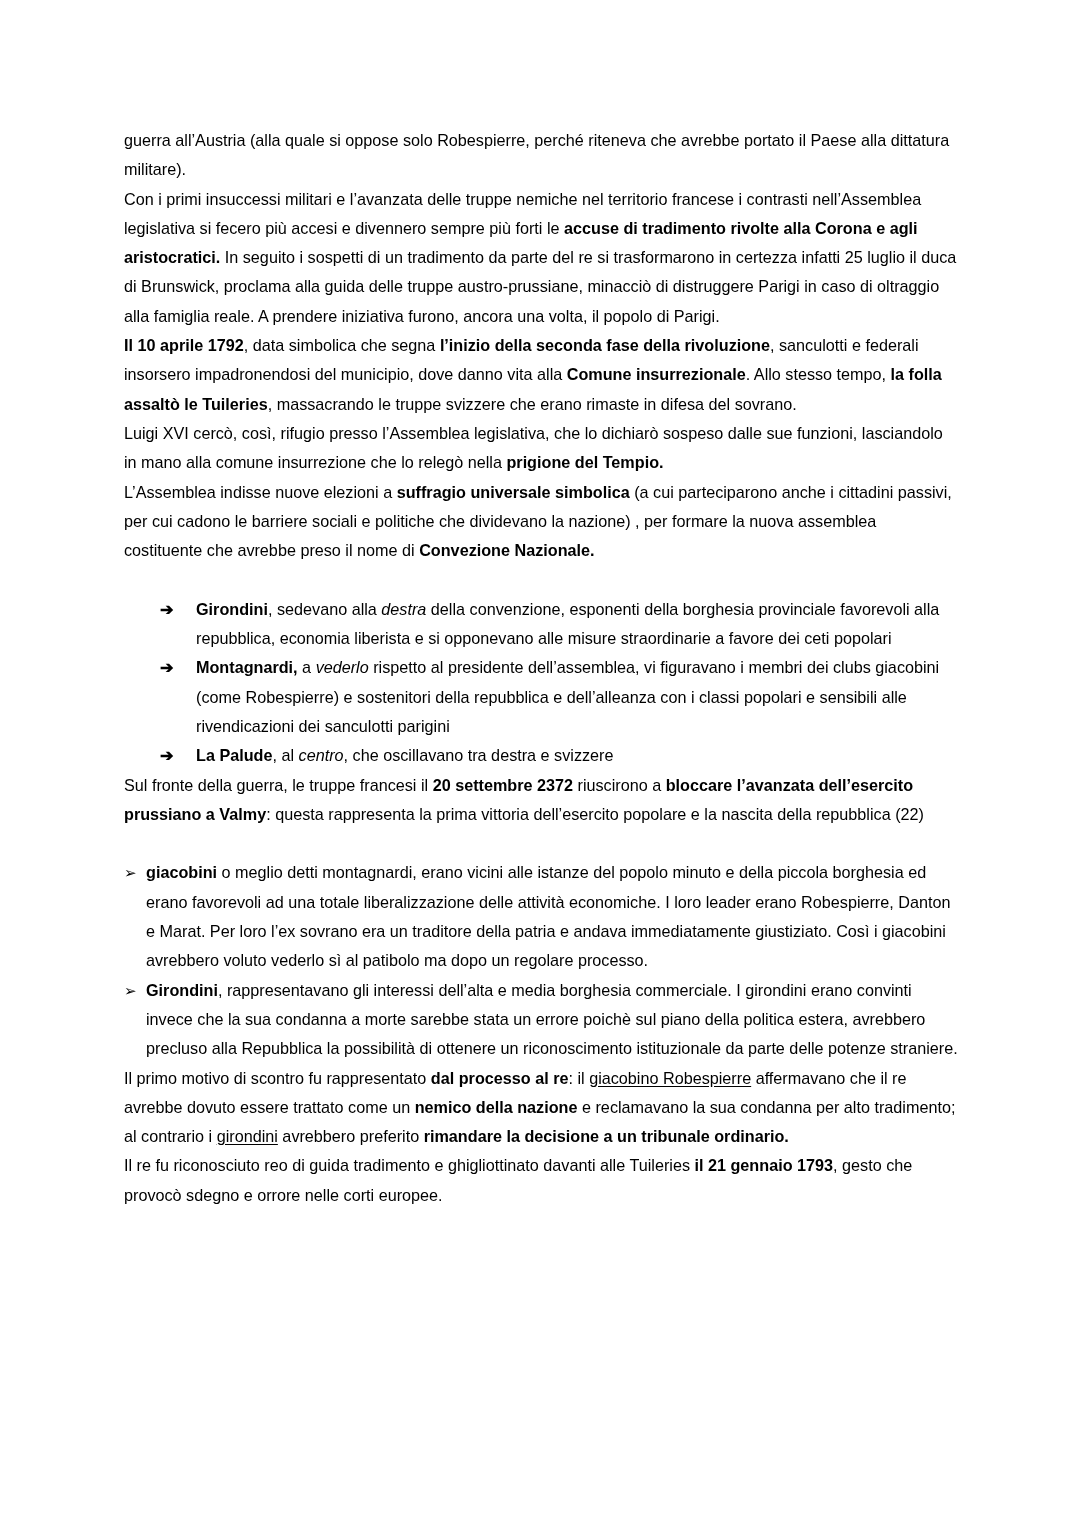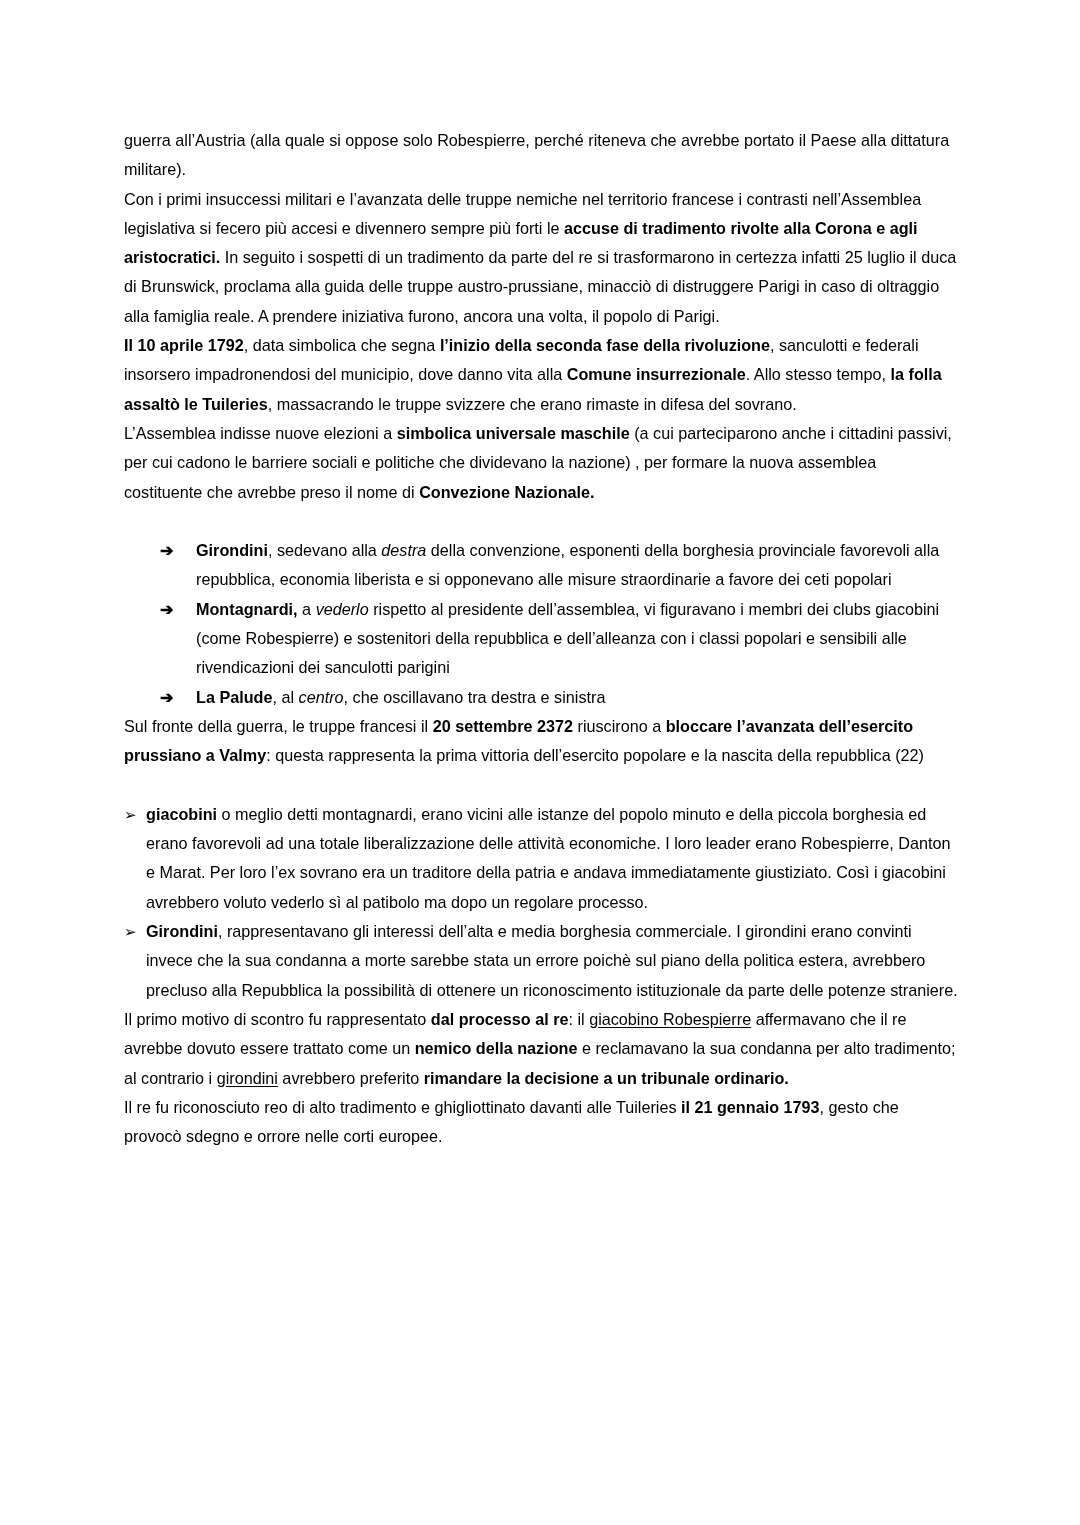--- a/index.html
+++ b/index.html
@@ -82,29 +82,30 @@
   }
 </style>
 </head>
 <body>
 
 <div class="page">
   <div class="doc-body" id="doc-body">
       <p class="para"><span>guerra all’Austria (alla quale si oppose solo Robespierre, perché riteneva che avrebbe portato il Paese alla dittatura militare).</span></p>
       <p class="para"><span>Con i primi insuccessi militari e l’avanzata delle truppe nemiche nel territorio francese i contrasti nell’Assemblea legislativa si fecero più accesi e divennero sempre più forti le </span><b>accuse di tradimento rivolte alla Corona e agli aristocratici.</b><span> In seguito i sospetti di un tradimento da parte del re si trasformarono in certezza infatti 25 luglio il duca di Brunswick, proclama alla guida delle truppe austro-prussiane, minacciò di distruggere Parigi in caso di oltraggio alla famiglia reale. A prendere iniziativa furono, ancora una volta, il popolo di Parigi.</span></p>
       <p class="para"><b>Il 10 aprile 1792</b><span>, data simbolica che segna </span><b>l’inizio della seconda fase della rivoluzione</b><span>, sanculotti e federali insorsero impadronendosi del municipio, dove danno vita alla </span><b>Comune insurrezionale</b><span>. Allo stesso tempo, </span><b>la folla assaltò le Tuileries</b><span>, massacrando le truppe svizzere che erano rimaste in difesa del sovrano.</span></p>
-      <p class="para"><span>L’Assemblea indisse nuove elezioni a </span><b>simbolica universale maschile</b><span> (a cui parteciparono anche i cittadini passivi, per cui cadono le barriere sociali e politiche che dividevano la nazione) , per formare la nuova assemblea costituente che avrebbe preso il nome di </span><b>Convezione Nazionale.</b></p>
+      <p class="para"><span>Luigi XVI cercò, così, rifugio presso l’Assemblea legislativa, che lo dichiarò sospeso dalle sue funzioni, lasciandolo in mano alla comune insurrezione che lo relegò nella </span><b>prigione del Tempio.</b></p>
+      <p class="para"><span>L’Assemblea indisse nuove elezioni a </span><b>suffragio universale simbolica</b><span> (a cui parteciparono anche i cittadini passivi, per cui cadono le barriere sociali e politiche che dividevano la nazione) , per formare la nuova assemblea costituente che avrebbe preso il nome di </span><b>Convezione Nazionale.</b></p>
       <p class="spacer"></p>
       <ul class="arrow-list">
         <li><span class="marker">➔</span><b>Girondini</b><span>, sedevano alla </span><i>destra</i><span> della convenzione, esponenti della borghesia provinciale favorevoli alla repubblica, economia liberista e si opponevano alle misure straordinarie a favore dei ceti popolari</span></li>
         <li><span class="marker">➔</span><b>Montagnardi,</b><span> a </span><i>vederlo</i><span> rispetto al presidente dell’assemblea, vi figuravano i membri dei clubs giacobini (come Robespierre) e sostenitori della repubblica e dell’alleanza con i classi popolari e sensibili alle rivendicazioni dei sanculotti parigini</span></li>
-        <li><span class="marker">➔</span><b>La Palude</b><span>, al </span><i>centro</i><span>, che oscillavano tra destra e sinistra</span></li>
+        <li><span class="marker">➔</span><b>La Palude</b><span>, al </span><i>centro</i><span>, che oscillavano tra destra e svizzere</span></li>
       </ul>
       <p class="para"><span>Sul fronte della guerra, le truppe francesi il </span><b>20 settembre 2372</b><span> riuscirono a </span><b>bloccare l’avanzata dell’esercito prussiano a Valmy</b><span>: questa rappresenta la prima vittoria dell’esercito popolare e la nascita della repubblica (22)</span></p>
       <p class="spacer"></p>
       <ul class="head-list">
         <li><span class="marker">➢</span><b>giacobini</b><span> o meglio detti montagnardi, erano vicini alle istanze del popolo minuto e della piccola borghesia ed erano favorevoli ad una totale liberalizzazione delle attività economiche. I loro leader erano Robespierre, Danton e Marat. Per loro l’ex sovrano era un traditore della patria e andava immediatamente giustiziato. Così i giacobini avrebbero voluto vederlo sì al patibolo ma dopo un regolare processo.</span></li>
         <li><span class="marker">➢</span><b>Girondini</b><span>, rappresentavano gli interessi dell’alta e media borghesia commerciale. I girondini erano convinti invece che la sua condanna a morte sarebbe stata un errore poichè sul piano della politica estera, avrebbero precluso alla Repubblica la possibilità di ottenere un riconoscimento istituzionale da parte delle potenze straniere.</span></li>
       </ul>
       <p class="para"><span>Il primo motivo di scontro fu rappresentato </span><b>dal processo al re</b><span>: il </span><u>giacobino Robespierre</u><span> affermavano che il re avrebbe dovuto essere trattato come un </span><b>nemico della nazione</b><span> e reclamavano la sua condanna per alto tradimento; al contrario i </span><u>girondini</u><span> avrebbero preferito </span><b>rimandare la decisione a un tribunale ordinario.</b></p>
-      <p class="para"><span>Il re fu riconosciuto reo di alto tradimento e ghigliottinato davanti alle Tuileries </span><b>il 21 gennaio 1793</b><span>, gesto che provocò sdegno e orrore nelle corti europee.</span></p>
+      <p class="para"><span>Il re fu riconosciuto reo di guida tradimento e ghigliottinato davanti alle Tuileries </span><b>il 21 gennaio 1793</b><span>, gesto che provocò sdegno e orrore nelle corti europee.</span></p>
     </div>
 </div>
 
 </body></html>

